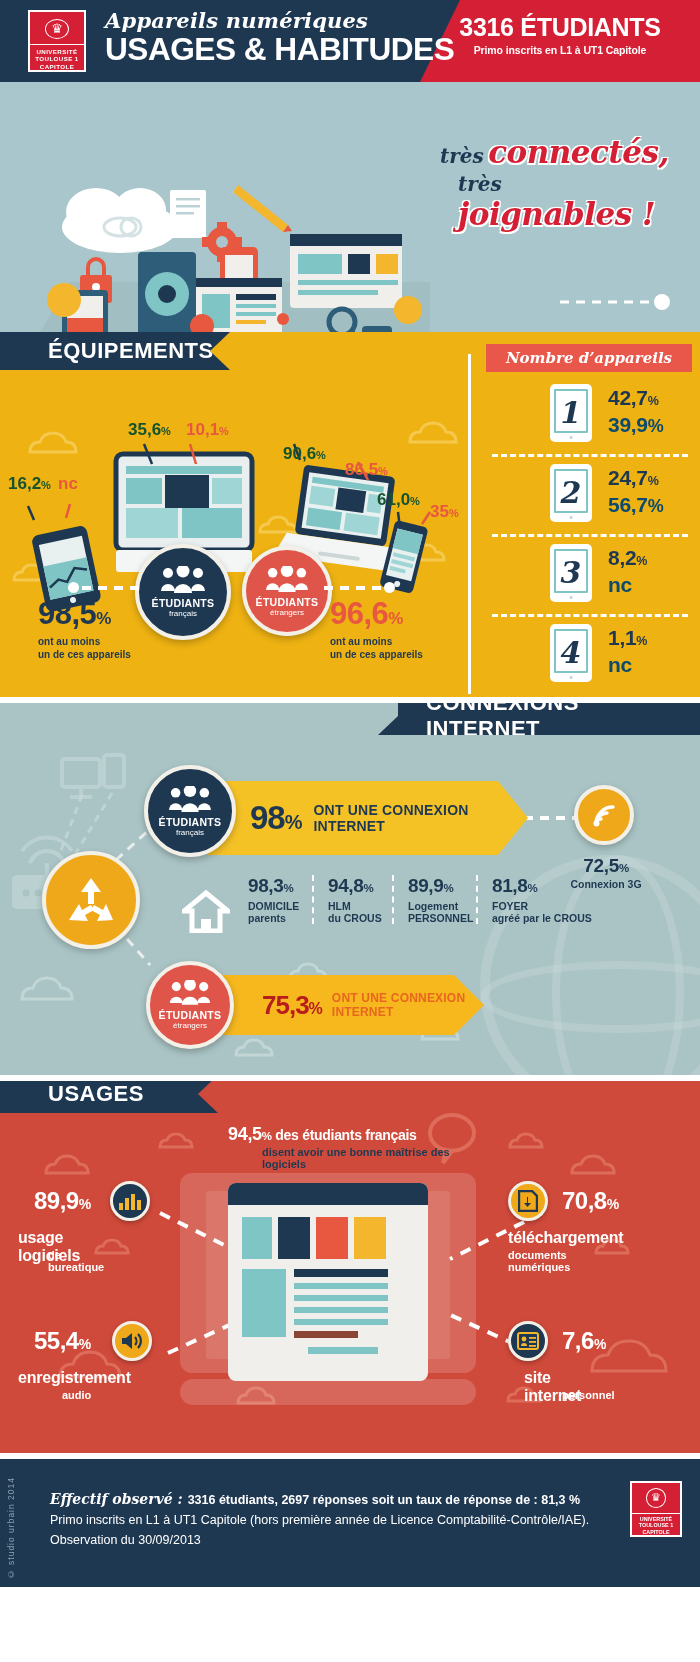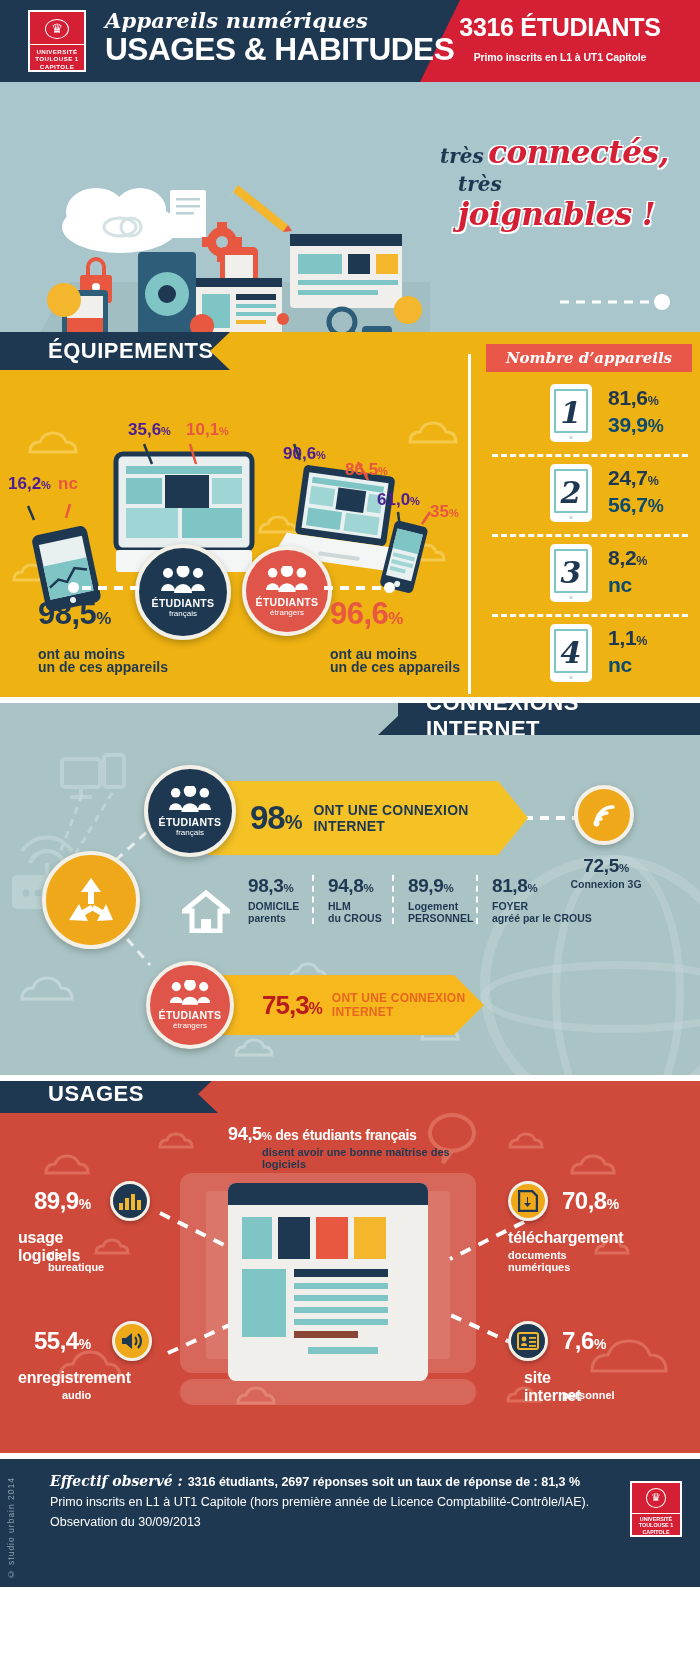--- a/index.html
+++ b/index.html
@@ -90,21 +90,21 @@
     color: #ffffff;
     font-size: 25px;
     font-weight: bold;
     letter-spacing: -0.3px;
     line-height: 27px;
   }
   .header-count-sub {
     color: #ffffff;
     font-size: 10.5px;
     font-weight: bold;
-    margin-top: 10px;
+    margin-top: 3px;
     letter-spacing: -0.1px;
   }
 
   
   .hero {
     position: relative;
     height: 250px;
     background: #a8c6cb;
     overflow: hidden;
   }
@@ -170,21 +170,21 @@
     position: absolute;
     left: 468px; top: 22px;
     width: 3px; height: 340px;
     background: #ffffff;
   }
   .equip-right { position: absolute; left: 478px; top: 0; width: 222px; height: 378px; }
 
   .lbl { position: absolute; font-weight: bold; white-space: nowrap; }
   .lbl .big { font-size: 17px; }
   .lbl .pct { font-size: 11px; }
-  .lbl.navy { color: #4c1d95; }
+  .lbl.navy { color: #14532d; }
   .lbl.red { color: #e8573f; }
 
   .circle-badge {
     position: absolute;
     border-radius: 50%;
     border: 4px solid #f3f0e8;
     display: flex; flex-direction: column;
     align-items: center; justify-content: center;
     box-shadow: 0 3px 7px rgba(0,0,0,0.25);
     overflow: hidden;
@@ -195,21 +195,21 @@
     color: #ffffff; font-weight: bold;
     font-size: 10.5px; letter-spacing: 0.3px;
     line-height: 12px; text-align: center;
   }
   .cb-sub { color: #ffffff; font-size: 8px; text-align: center; line-height: 9px; }
   .people-icon { margin-bottom: 3px; }
 
   .stat-big { position: absolute; }
   .stat-big .num { font-size: 31px; font-weight: bold; line-height: 31px; letter-spacing: -0.5px; }
   .stat-big .num .p { font-size: 17px; }
-  .stat-big .cap { font-size: 14px; font-weight: bold; line-height: 13px; margin-top: 14px; }
+  .stat-big .cap { font-size: 10px; font-weight: bold; line-height: 13px; margin-top: 1px; }
   .navy-t { color: #1e3852; }
   .red-t  { color: #e8573f; }
   .dashdot {
     position: absolute; width: 11px; height: 11px;
     border-radius: 50%; background: #ffffff;
   }
 
   .nb-title {
     position: absolute;
     left: 8px; top: 12px;
@@ -380,21 +380,21 @@
     overflow: hidden;
   }
   .credit {
     position: absolute;
     left: 6px; top: 18px;
     color: #8fa0b0; font-size: 8.5px;
     writing-mode: vertical-rl;
     transform: rotate(180deg);
     letter-spacing: 1px;
   }
-  .footer-text { position: absolute; left: 50px; top: 12px; width: 560px; }
+  .footer-text { position: absolute; left: 50px; top: 30px; width: 560px; }
   .ft-l1 { color: #ffffff; font-size: 12.5px; line-height: 20px; }
   .ft-l1 .strong { font-family: "DejaVu Serif", serif; font-style: italic; font-weight: bold; font-size: 14px; }
   .ft-l1 b { font-weight: bold; }
   .footer-logo {
     position: absolute;
     right: 18px; top: 22px;
     width: 52px; height: 56px;
     background: #d51f35;
     border: 2px solid #ffffff;
     display: flex; flex-direction: column;
@@ -697,21 +697,21 @@
     <div class="equip-right">
       <div class="nb-title">Nombre d’appareils</div>
 
       <div class="nb-row" style="top:48px">
         <div class="nb-tablet">
           <div class="scr"></div>
           <div class="digit">1</div>
           <div class="home"></div>
         </div>
         <div class="nb-vals">
-          <div class="nb-v1"><span>81,6</span><span class="p">%</span></div>
+          <div class="nb-v1"><span>42,7</span><span class="p">%</span></div>
           <div class="nb-v2"><span>39,9</span><span class="p">%</span></div>
         </div>
       </div>
       <div class="nb-sep" style="top:122px"></div>
 
       <div class="nb-row" style="top:128px">
         <div class="nb-tablet">
           <div class="scr"></div>
           <div class="digit">2</div>
           <div class="home"></div>

